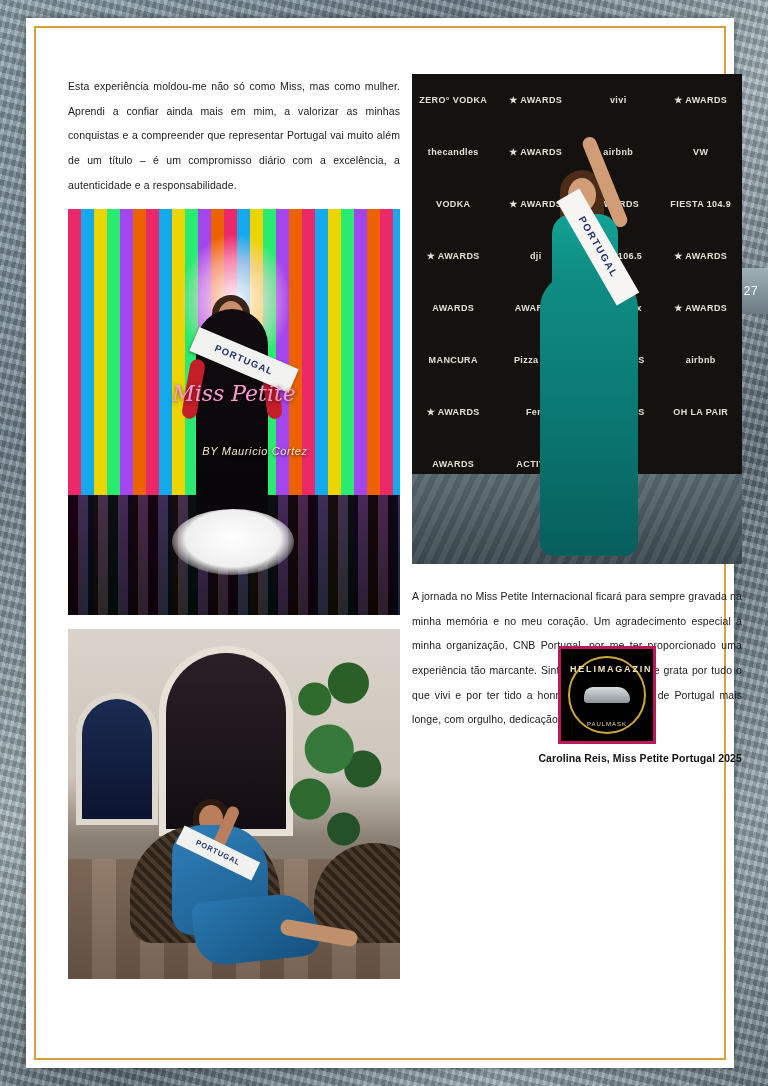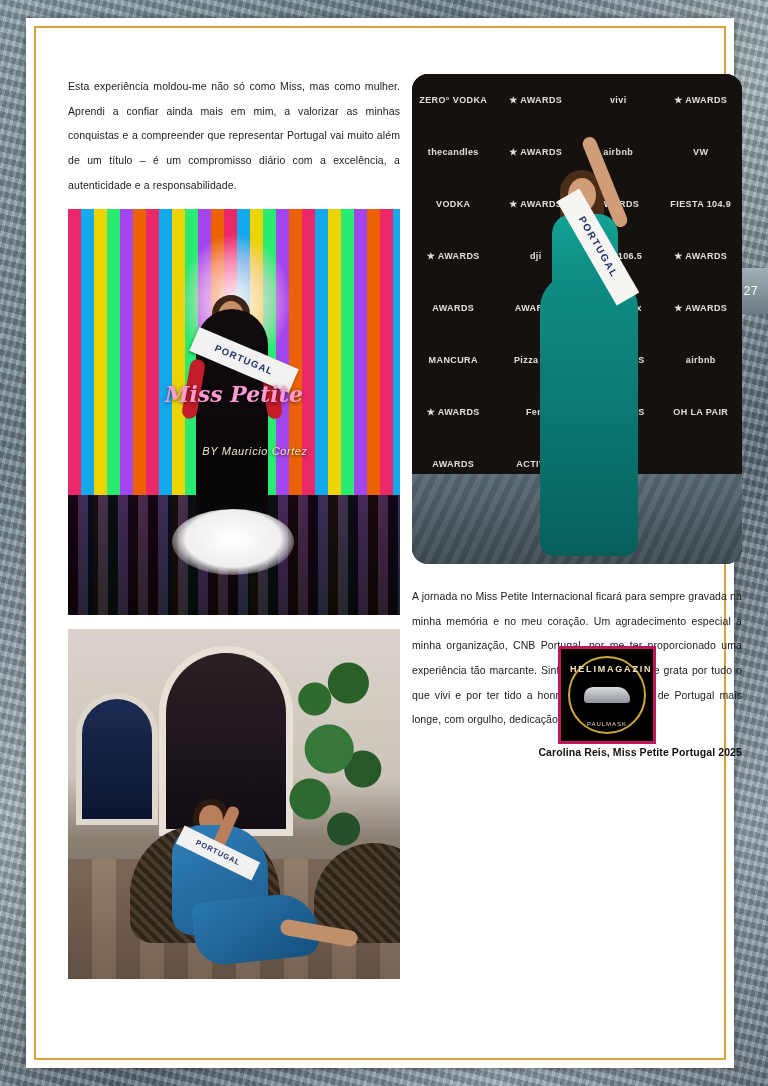--- a/index.html
+++ b/index.html
@@ -83,21 +83,21 @@
     color: #1a1a1a;
     text-align: justify;
     margin: 0 0 12px 0;
     letter-spacing: 0.1px;
   }
   .signature {
     font-size: 10.5px;
     font-weight: bold;
     color: #111;
     text-align: right;
-    margin-top: 14px;
+    margin-top: 20px;
     letter-spacing: 0.1px;
   }
 
   
   .photo {
     position: relative;
     overflow: hidden;
     width: 100%;
   }
   #photo-led {
@@ -157,21 +157,20 @@
   .led-script {
     position: absolute;
     left: 0; right: 0;
     top: 172px;
     text-align: center;
     color: #ff9ad2;
     font-size: 22px;
     font-family: "DejaVu Serif", serif;
     font-style: italic;
     text-shadow: 0 1px 4px rgba(0,0,0,.6);
-    font-weight: bold;
   }
   
   .fig-wings {
     position: absolute;
     left: 112px;
     top: 26px;
     width: 110px;
     height: 110px;
     background: radial-gradient(ellipse at 50% 60%, rgba(255,255,255,.95) 0%, rgba(255,210,230,.55) 45%, rgba(255,255,255,0) 72%);
     filter: blur(0.4px);
@@ -387,21 +386,20 @@
     height: 16px;
     background: #c08f6b;
     border-radius: 8px;
     transform: rotate(10deg);
   }
 
   
   #photo-carpet {
     height: 490px;
     background: #120f12;
-    border-radius: 16px;
   }
   .backdrop {
     position: absolute;
     left: 0; right: 0; top: 0;
     height: 420px;
     background: #15110f;
   }
   .logo-grid {
     position: absolute;
     inset: 0;

